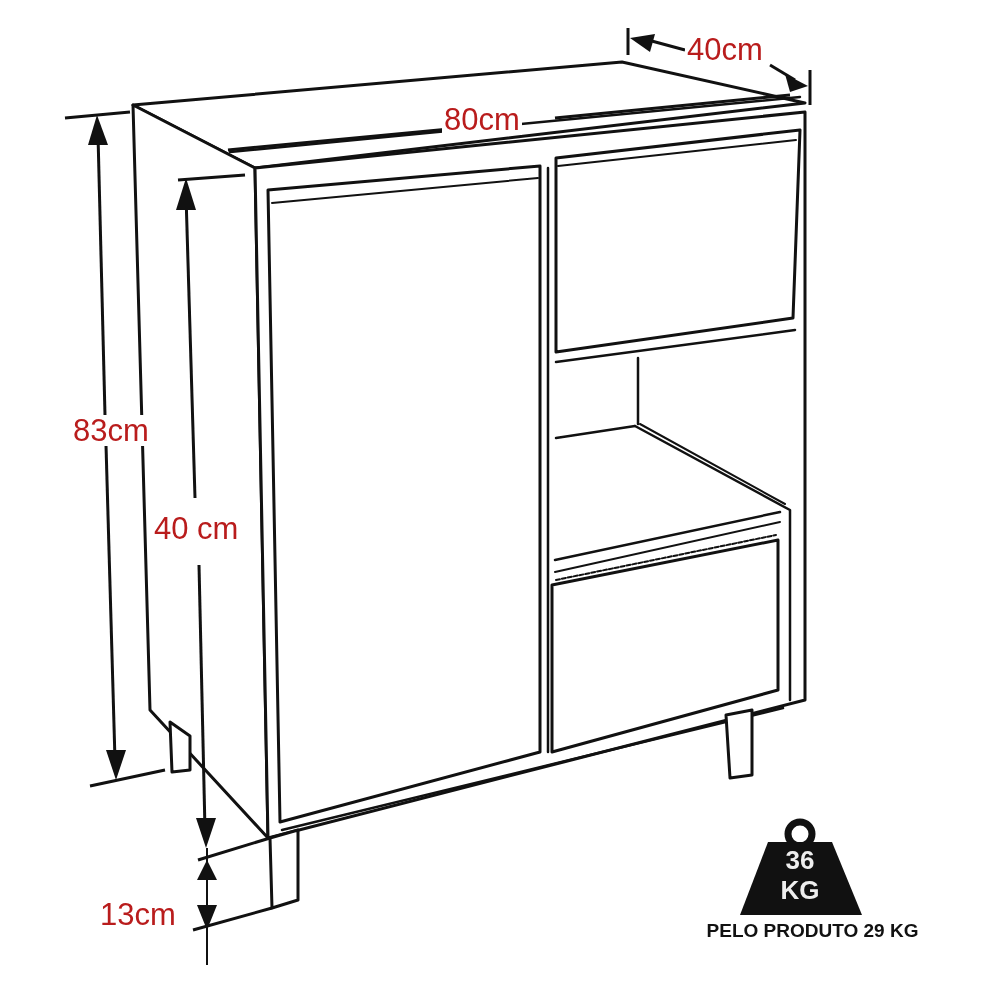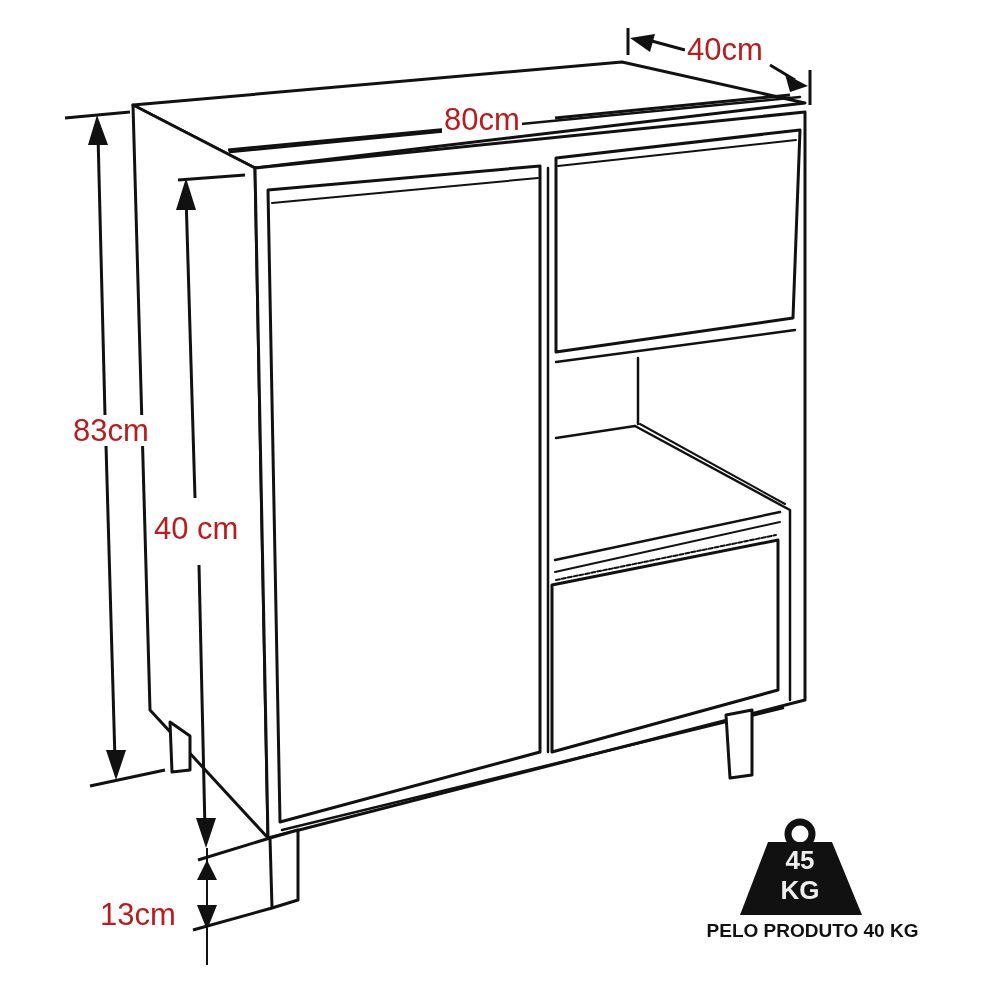--- a/index.html
+++ b/index.html
@@ -109,19 +109,19 @@
   </g>
 </svg>
 
 <div class="dim-label" style="left:685px; top:34px;">40cm</div>
 <div class="dim-label" style="left:442px; top:104px;">80cm</div>
 <div class="dim-label" style="left:55px; top:415px;margin-left:16px;">83cm</div>
 <div class="dim-label" style="left:152px; top:513px;">40 cm</div>
 <div class="dim-label" style="left:98px; top:899px;">13cm</div>
 
 <div class="weight-badge">
-  <div class="weight-text" style="top:27px;">45</div>
+  <div class="weight-text" style="top:27px;">36</div>
   <div class="weight-text" style="top:57px;text-align:center;">KG</div>
 </div>
 
 <div class="caption" style="top:920px;">
-  <div>PELO PRODUTO 40 KG</div>
+  <div>PELO PRODUTO 29 KG</div>
 </div>
 
 </body></html>

